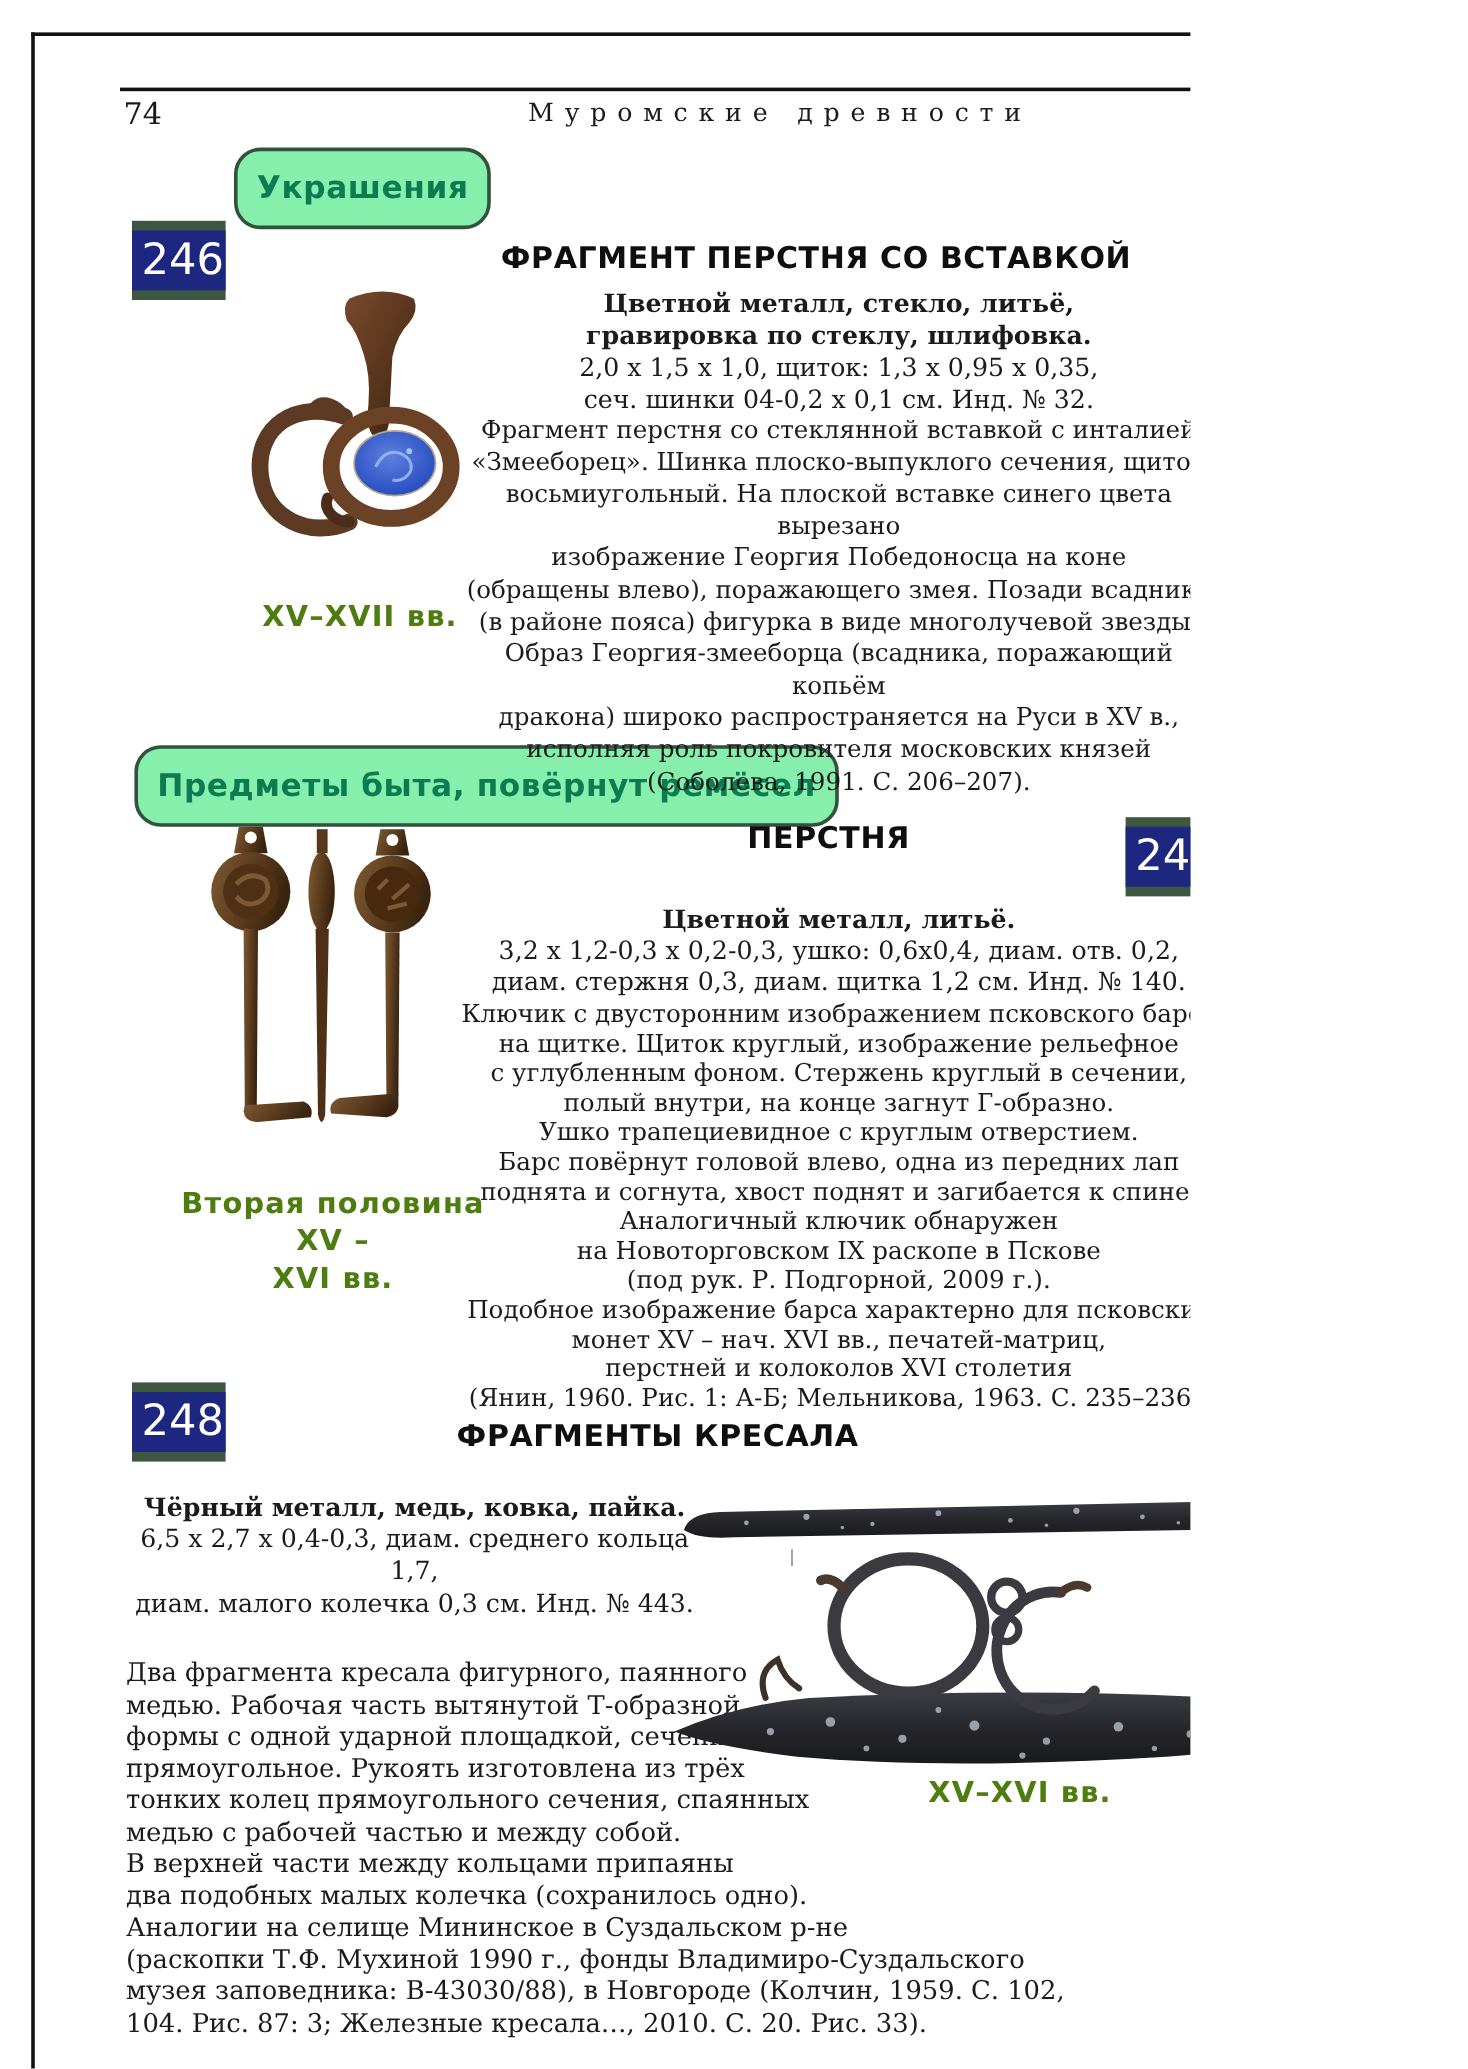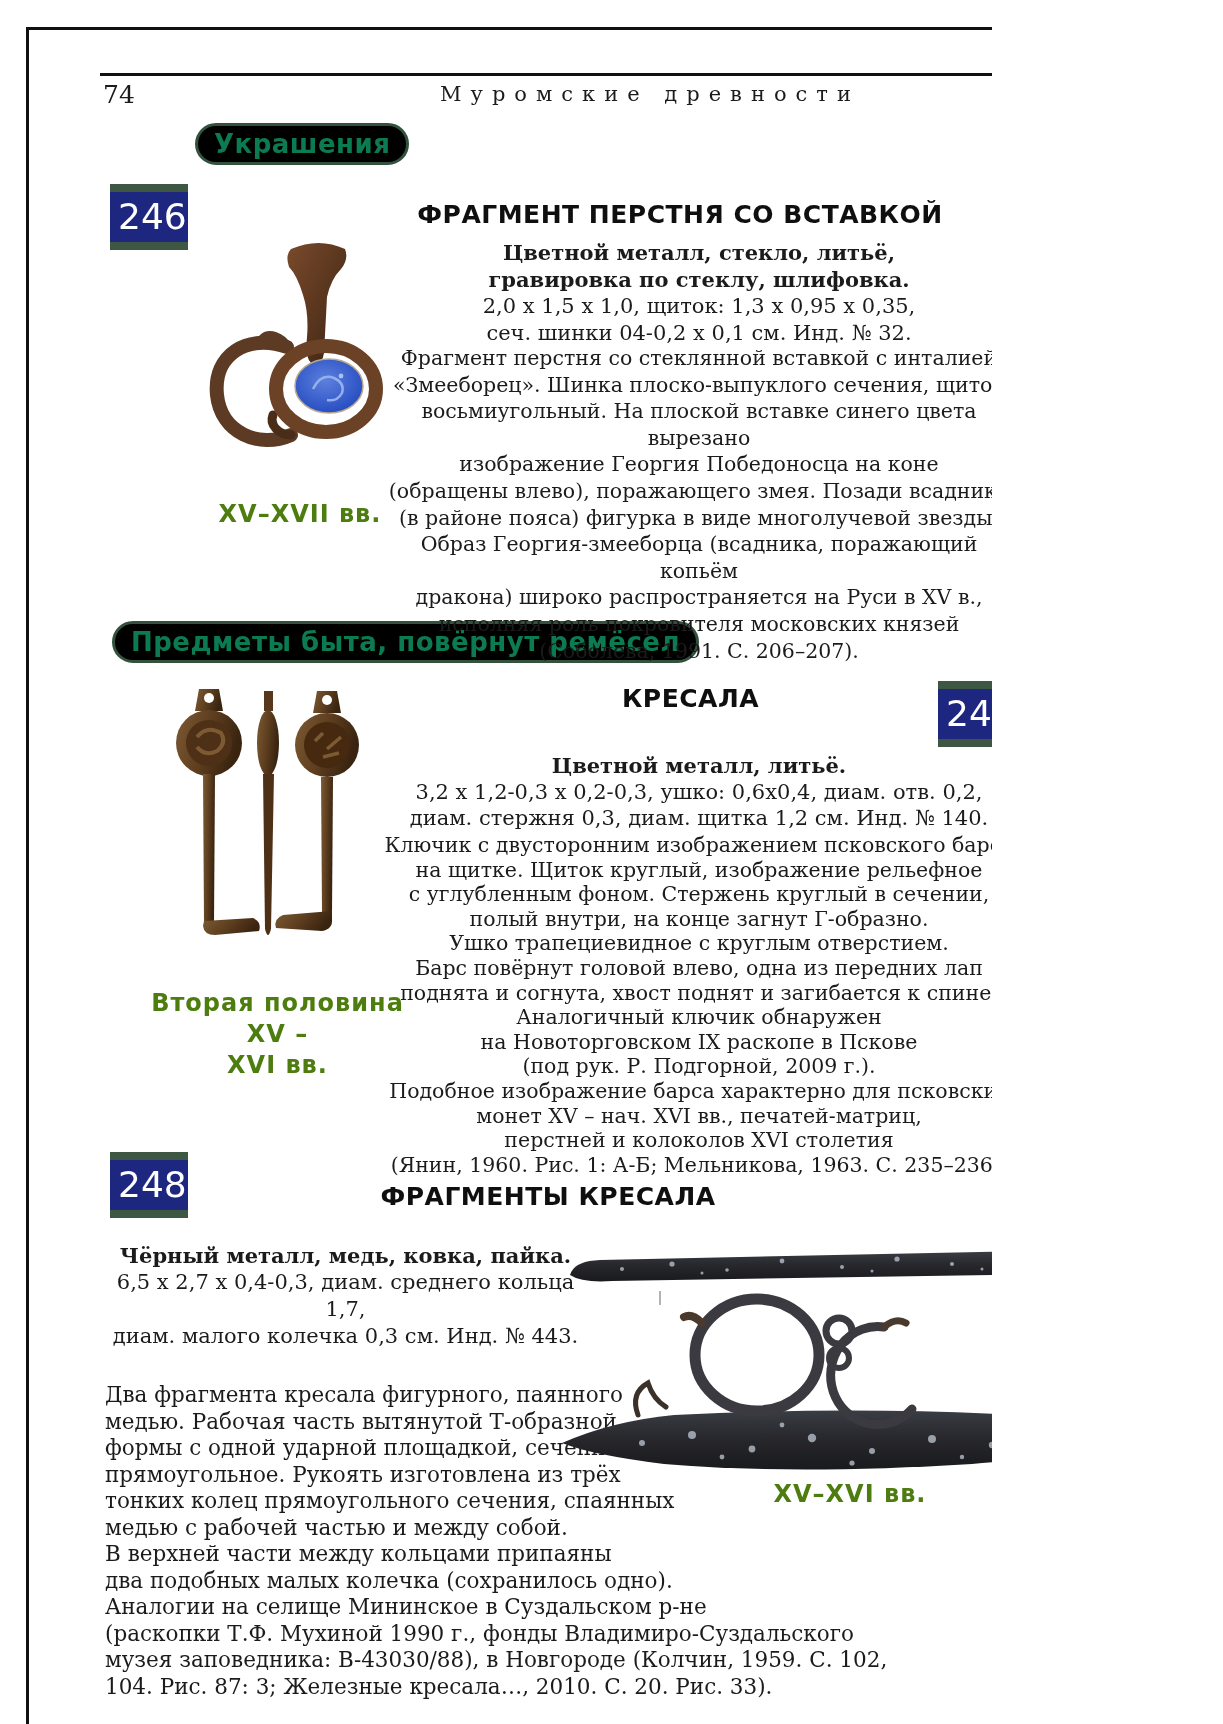--- a/index.html
+++ b/index.html
@@ -10,23 +10,23 @@
   .abs{position:absolute;}
   
   .frame-top{left:26px;top:27px;width:1197px;height:3px;background:#111;}
   .frame-left{left:26px;top:27px;width:3px;height:1697px;background:#111;}
   
   .header-rule{left:100px;top:73px;width:1022px;height:3px;background:#111;}
   .page-number{left:103px;top:80px;font-size:25px;}
   .running-title{left:350px;top:82px;width:600px;text-align:center;font-size:21px;letter-spacing:9px;}
   
   .pill{
-    border:3px solid #33523d;border-radius:22px;padding:3px 16px;
+    border:3px solid #33523d;border-radius:22px;padding:16px 16px;
     font-family:"DejaVu Sans","Liberation Sans",sans-serif;font-weight:bold;
-    color:#0c7b52;font-size:26px;letter-spacing:.5px;background:#000000;white-space:nowrap;
+    color:#0c7b52;font-size:26px;letter-spacing:.5px;background:#86efac;white-space:nowrap;
   }
   .pill-1{left:195px;top:123px;}
   .pill-2{left:112px;top:621px;}
   
   .badge{
     width:78px;height:66px;background:#3d5743;display:flex;align-items:center;justify-content:center;
   }
   .badge-inner{
     background:#1e2780;color:#ffffff;padding:1px 8px;min-width:50px;text-align:center;
     font-family:"DejaVu Sans","Liberation Sans",sans-serif;font-size:36px;line-height:48px;
@@ -125,21 +125,21 @@
       <ellipse cx="134" cy="149" rx="34" ry="27" fill="url(#gBlue)" stroke="#b9a88f" stroke-width="1.5"></ellipse>
       <path d="M118,152 q8,-16 21,-11 q11,5 8,15 q-5,9 -15,7" fill="none" stroke="#93b0ec" stroke-width="2.5"></path>
       <circle cx="146" cy="139" r="2.4" fill="#a9c0f2"></circle>
     </svg>
   </div>
   <div class="abs date-caption caption-246">XV–XVII вв.</div>
 
   <div class="abs badge badge-247">
     <div class="badge-inner">247</div>
   </div>
-  <div class="abs entry-title title-247">КРЕСАЛА</div>
+  <div class="abs entry-title title-247">ПЕРСТНЯ</div>
   <div class="abs materials preline mat-247">Цветной металл, литьё.</div>
   <div class="abs dims preline dims-247">3,2 х 1,2-0,3 х 0,2-0,3, ушко: 0,6х0,4, диам. отв. 0,2,
 диам. стержня 0,3, диам. щитка 1,2 см. Инд. № 140.</div>
   <div class="abs desc preline desc-247">Ключик с двусторонним изображением псковского барса
 на щитке. Щиток круглый, изображение рельефное
 с углубленным фоном. Стержень круглый в сечении,
 полый внутри, на конце загнут Г-образно.
 Ушко трапециевидное с круглым отверстием.
 Барс повёрнут головой влево, одна из передних лап
 поднята и согнута, хвост поднят и загибается к спине.

